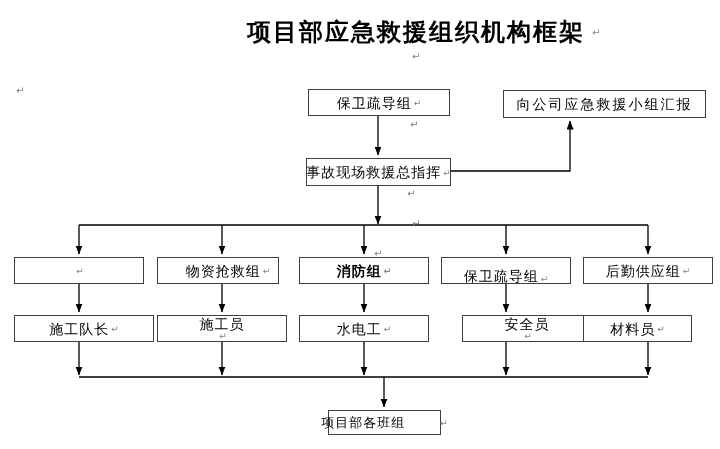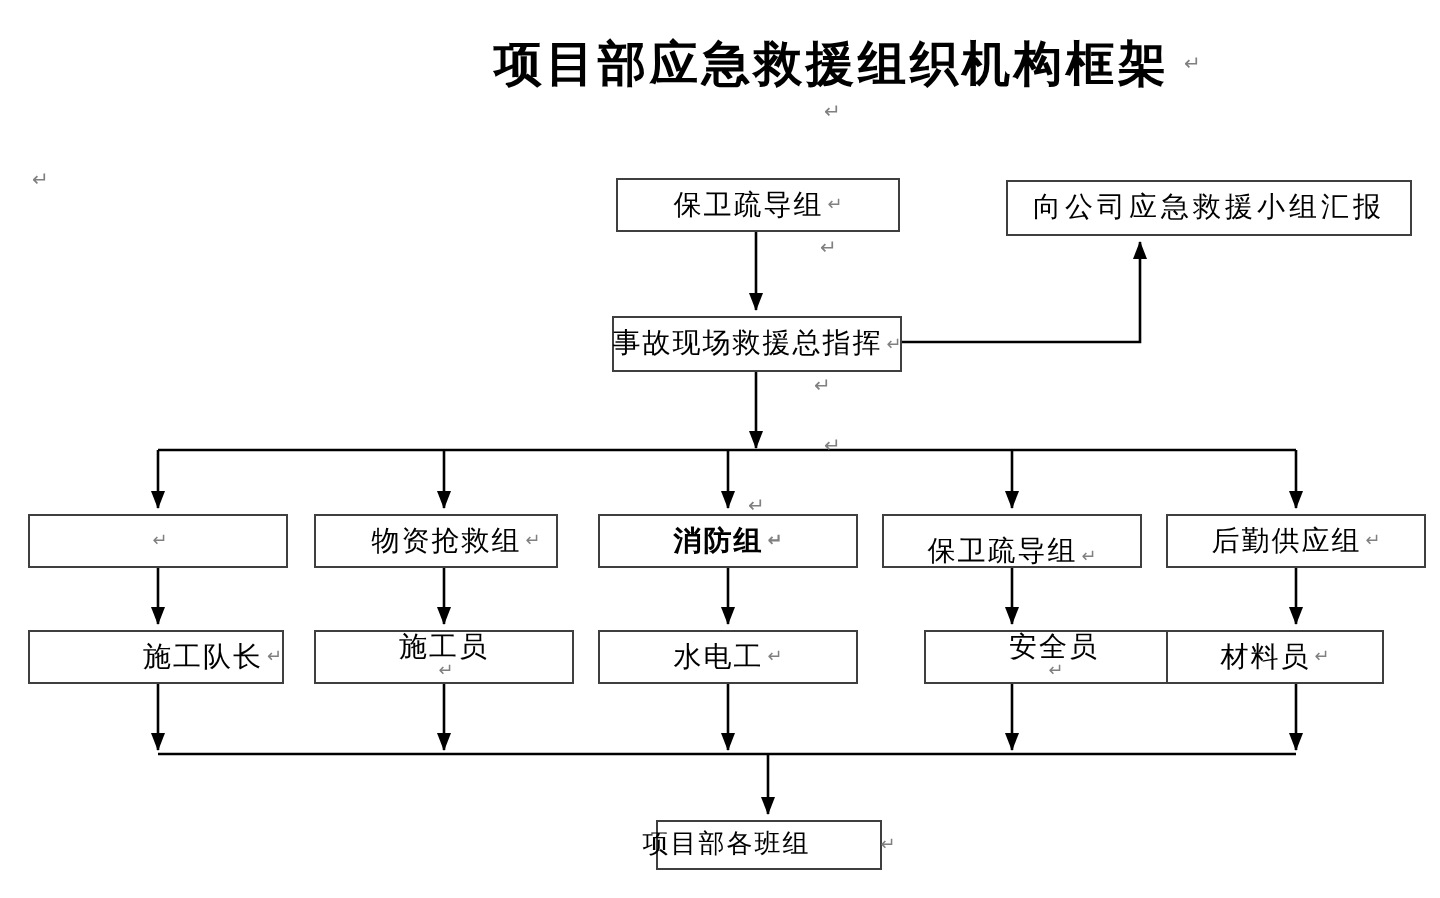--- a/index.html
+++ b/index.html
@@ -102,21 +102,21 @@
   </div>
   <div class="node" style="left:441px;top:257px;width:130px;height:27px;align-items:flex-end;">
     <span class="lbl">保卫疏导组</span>
       <span class="mark">↵</span>
   </div>
   <div class="node" style="left:583px;top:257px;width:130px;height:27px;">
     <span class="lbl">后勤供应组</span>
       <span class="mark">↵</span>
   </div>
 
-  <div class="node" style="left:14px;top:315px;width:128px;height:27px;justify-content:flex-end;">
+  <div class="node" style="left:14px;top:315px;width:140px;height:27px;">
     <span class="lbl">施工队长</span>
       <span class="mark">↵</span>
   </div>
   <div class="node" style="left:157px;top:315px;width:130px;height:27px;flex-direction:column;">
     <span class="lbl">施工员</span>
       <span class="mark">↵</span>
   </div>
   <div class="node" style="left:299px;top:315px;width:130px;height:27px;">
     <span class="lbl">水电工</span>
       <span class="mark">↵</span>

